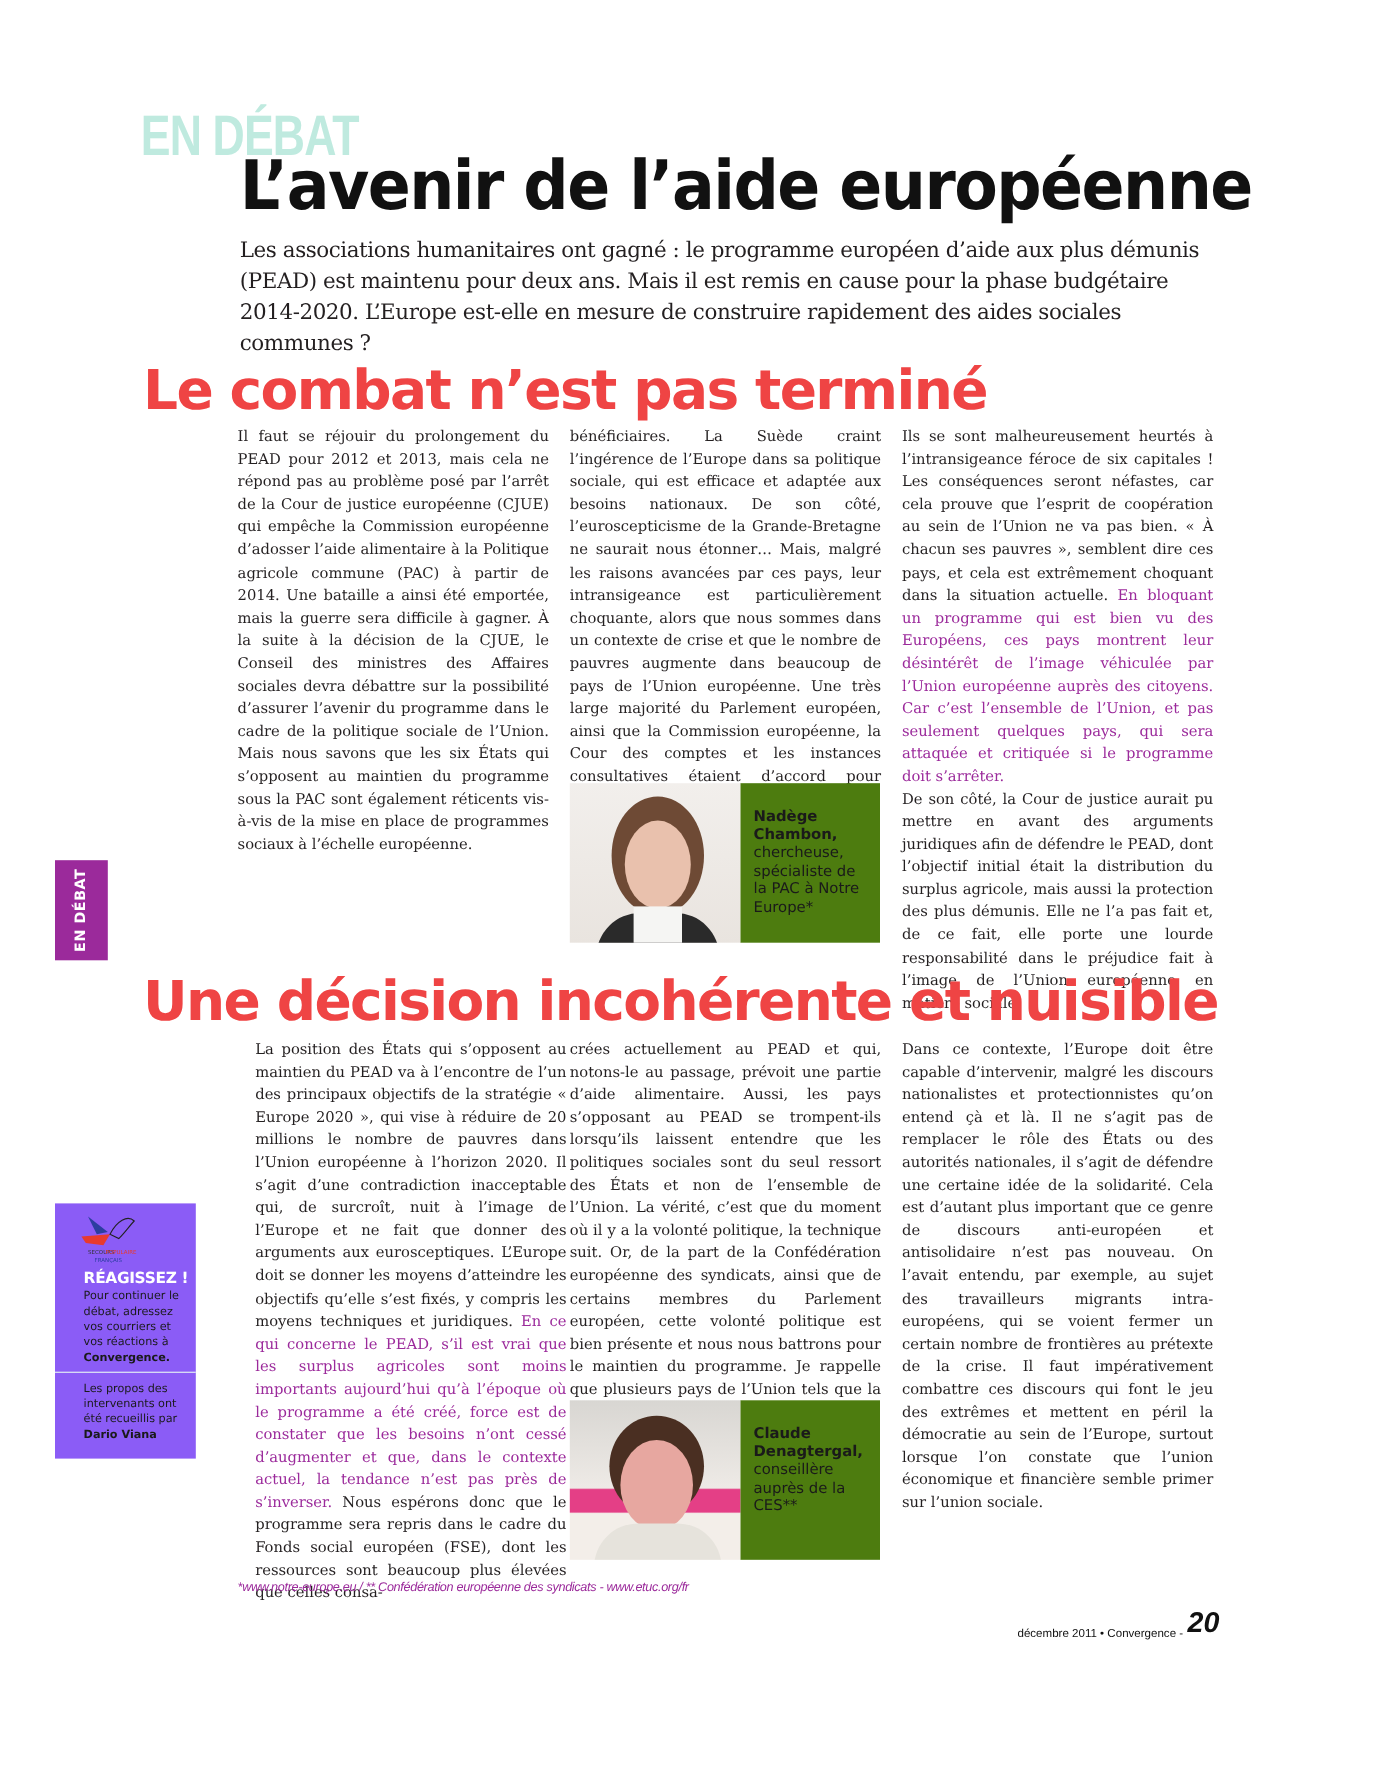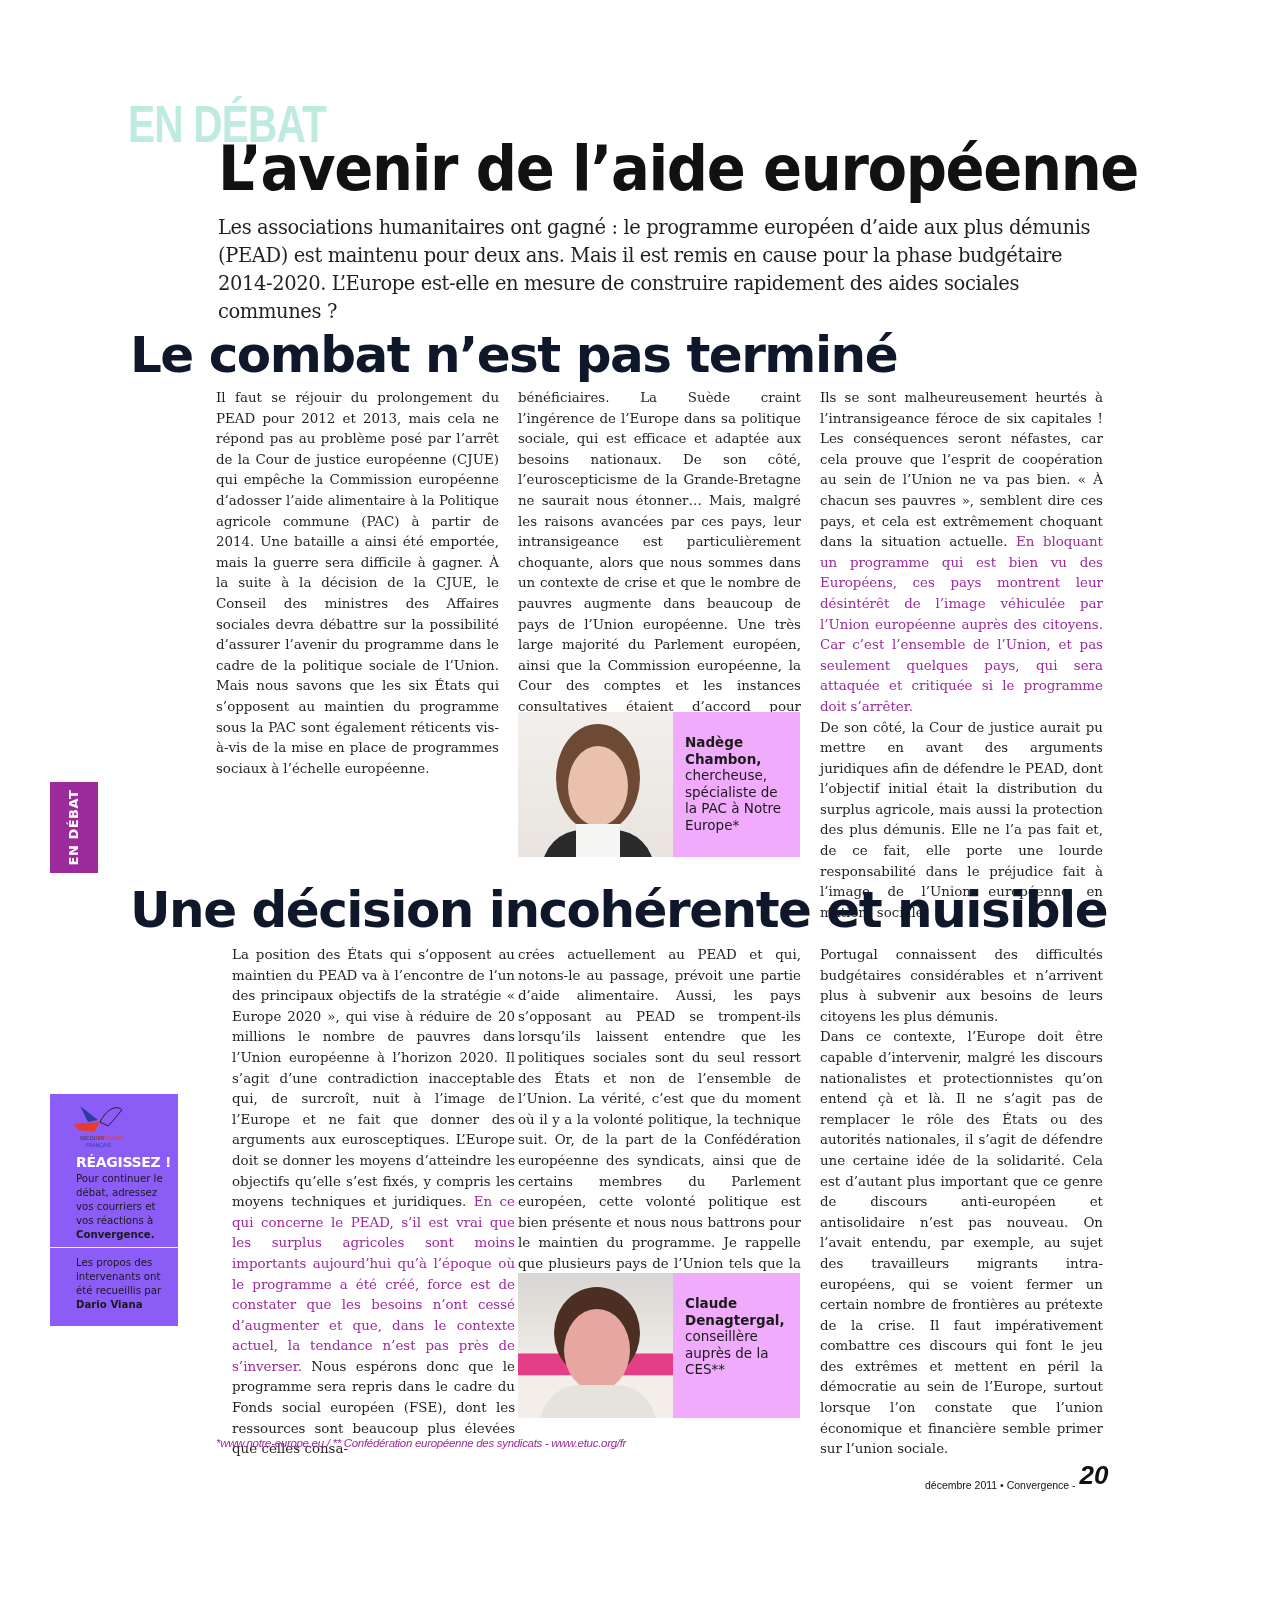--- a/index.html
+++ b/index.html
@@ -2,21 +2,21 @@
 <html><head>
 <meta charset="utf-8">
 <style>
   html, body { margin: 0; padding: 0; background: #ffffff; }
   body { width: 1263px; height: 1616px; position: relative; overflow: hidden; font-family: "DejaVu Serif", serif; color: #231f20; }
 
   .kicker { position: absolute; left: 128px; top: 98px; font-family: "Liberation Sans", sans-serif; font-weight: 700; font-size: 52px; letter-spacing: -1px; color: #bfeadf; transform: scaleX(0.78); transform-origin: left top; line-height: 1; }
   .main-title { position: absolute; left: 218px; top: 138px; font-family: "DejaVu Sans", sans-serif; font-weight: 700; font-size: 62px; letter-spacing: -1.5px; color: #111; line-height: 1; transform: scaleX(0.93); transform-origin: left top; white-space: nowrap; }
   .lead { position: absolute; left: 218px; top: 214px; width: 880px; font-family: "DejaVu Serif", serif; font-size: 19.5px; line-height: 28px; color: #231f20; letter-spacing: -0.4px; }
 
-  .section-title { position: absolute; left: 130px; font-family: "DejaVu Sans", sans-serif; font-weight: 700; font-size: 50px; letter-spacing: -1.5px; color: #0f172a; line-height: 1; white-space: nowrap; }
+  .section-title { position: absolute; left: 130px; font-family: "DejaVu Sans", sans-serif; font-weight: 700; font-size: 50px; letter-spacing: -1.5px; color: #ef4444; line-height: 1; white-space: nowrap; }
   .st1 { top: 330px; }
   .st2 { top: 885px; }
 
   .col { position: absolute; width: 283px; font-family: "DejaVu Serif", serif; font-size: 13.4px; line-height: 20.6px; text-align: justify; color: #231f20; }
   .col p { margin: 0; }
   .hl { color: #9b2a9b; }
 
   .c1a { left: 216px; top: 388px; }
   .c2a { left: 518px; top: 388px; }
   .c3a { left: 820px; top: 388px; }
@@ -24,21 +24,21 @@
   .c2b { left: 518px; top: 945px; }
   .c3b { left: 820px; top: 945px; }
 
   .portrait { position: absolute; display: flex; width: 282px; height: 145px; }
   .p1 { left: 518px; top: 712px; }
   .p2 { left: 518px; top: 1273px; }
   .photo { width: 155px; height: 100%; position: relative; overflow: hidden; }
   .photo1 { background: linear-gradient(180deg, #f2efec 0%, #e9e4df 100%); }
   .photo2 { background: linear-gradient(180deg, #d8d6d2 0%, #eeeae6 55%, #e43f86 56%, #e43f86 70%, #f3eee9 71%); }
   .head { position: absolute; border-radius: 50%; }
-  .caption-box { flex: 1; background: #f0abfc; padding: 22px 8px 0 12px; font-family: "DejaVu Sans", sans-serif; font-size: 13.5px; line-height: 16.5px; color: #1a1a1a; }
+  .caption-box { flex: 1; background: #4d7c0f; padding: 22px 8px 0 12px; font-family: "DejaVu Sans", sans-serif; font-size: 13.5px; line-height: 16.5px; color: #1a1a1a; }
   .caption-name { font-weight: 700; display: block; }
 
   .side-tab { position: absolute; left: 50px; top: 782px; width: 48px; height: 91px; background: #9b2a9b; display: flex; align-items: center; justify-content: center; }
   .side-tab span { color: #fff; font-family: "DejaVu Sans", sans-serif; font-weight: 700; font-size: 13px; transform: rotate(-90deg); white-space: nowrap; letter-spacing: 0.5px; }
 
   .react-box { position: absolute; left: 50px; top: 1094px; width: 128px; height: 232px; background: #8b5cf6; font-family: "DejaVu Sans", sans-serif; }
   .logo { position: absolute; left: 22px; top: 6px; width: 60px; height: 50px; }
   .react-title { position: absolute; left: 26px; top: 60px; color: #fff; font-weight: 700; font-size: 14px; letter-spacing: -0.3px; }
   .react-text { position: absolute; left: 26px; top: 78px; width: 100px; font-size: 10.2px; line-height: 14px; color: #1a1a1a; }
   .react-text b { font-weight: 700; }
@@ -89,21 +89,20 @@
 
 <h2 class="section-title st2" style="margin:0">Une décision incohérente et nuisible</h2>
 
 <div class="col c1b">
   <p><span>La position des États qui s’opposent au maintien du PEAD va à l’encontre de l’un des principaux objectifs de la stratégie « Europe 2020 », qui vise à réduire de 20 millions le nombre de pauvres dans l’Union européenne à l’horizon 2020. Il s’agit d’une contradiction inacceptable qui, de surcroît, nuit à l’image de l’Europe et ne fait que donner des arguments aux eurosceptiques. L’Europe doit se donner les moyens d’atteindre les objectifs qu’elle s’est fixés, y compris les moyens techniques et juridiques. </span><span class="hl">En ce qui concerne le PEAD, s’il est vrai que les surplus agricoles sont moins importants aujourd’hui qu’à l’époque où le programme a été créé, force est de constater que les besoins n’ont cessé d’augmenter et que, dans le contexte actuel, la tendance n’est pas près de s’inverser.</span><span> Nous espérons donc que le programme sera repris dans le cadre du Fonds social européen (FSE), dont les ressources sont beaucoup plus élevées que celles consa-</span></p>
 </div>
 <div class="col c2b">
   <p>crées actuellement au PEAD et qui, notons-le au passage, prévoit une partie d’aide alimentaire. Aussi, les pays s’opposant au PEAD se trompent-ils lorsqu’ils laissent entendre que les politiques sociales sont du seul ressort des États et non de l’ensemble de l’Union. La vérité, c’est que du moment où il y a la volonté politique, la technique suit. Or, de la part de la Confédération européenne des syndicats, ainsi que de certains membres du Parlement européen, cette volonté politique est bien présente et nous nous battrons pour le maintien du programme. Je rappelle que plusieurs pays de l’Union tels que la Grèce, l’Espagne et le</p>
 </div>
 <div class="col c3b">
-  <p>Portugal connaissent des difficultés budgétaires considérables et n’arrivent plus à subvenir aux besoins de leurs citoyens les plus démunis.</p>
   <p>Dans ce contexte, l’Europe doit être capable d’intervenir, malgré les discours nationalistes et protectionnistes qu’on entend çà et là. Il ne s’agit pas de remplacer le rôle des États ou des autorités nationales, il s’agit de défendre une certaine idée de la solidarité. Cela est d’autant plus important que ce genre de discours anti-européen et antisolidaire n’est pas nouveau. On l’avait entendu, par exemple, au sujet des travailleurs migrants intra-européens, qui se voient fermer un certain nombre de frontières au prétexte de la crise. Il faut impérativement combattre ces discours qui font le jeu des extrêmes et mettent en péril la démocratie au sein de l’Europe, surtout lorsque l’on constate que l’union économique et financière semble primer sur l’union sociale.</p>
 </div>
 
 <div class="portrait p2">
   <div class="photo photo2">
     <div class="head" style="left:36px;top:14px;width:86px;height:92px;background:#4a2f22;"></div>
     <div class="head" style="left:46px;top:36px;width:66px;height:82px;background:#e7a7a0;"></div>
     <div style="position:absolute;left:22px;top:112px;width:116px;height:40px;background:#e6e3dc;border-radius:40px 40px 0 0;"></div>
   </div>
   <div class="caption-box">

